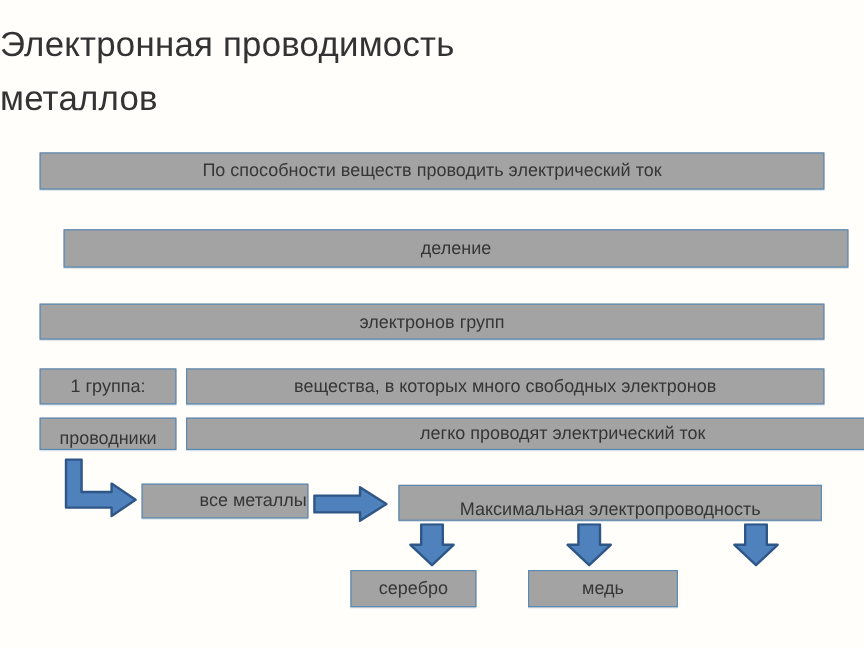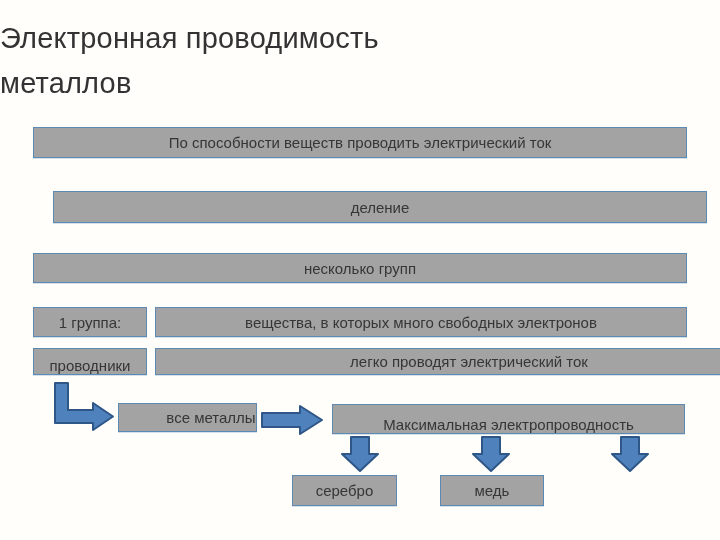--- a/index.html
+++ b/index.html
@@ -44,21 +44,21 @@
   .box-groups    { left: 33px;  top: 253px; width: 654px; height: 30px; }
   
   .box-group-label      { left: 33px;  top: 307px; width: 114px; height: 30px; }
   .box-group-value      { left: 155px; top: 307px; width: 532px; height: 30px; }
   .box-conductors-label { left: 33px;  top: 348px; width: 114px; height: 27px; align-items: flex-end; }
   .box-conductors-value { left: 155px; top: 348px; width: 628px; height: 27px; }
   
   .box-all-metals { left: 118px; top: 403px; width: 139px; height: 29px; padding-left: 47px; }
   .box-max-cond   { left: 332px; top: 404px; width: 353px; height: 30px; align-items: flex-end; }
   .box-silver     { left: 292px; top: 475px; width: 105px; height: 31px; }
-  .box-copper     { left: 440px; top: 475px; width: 104px; height: 31px; }
+  .box-copper     { left: 440px; top: 475px; width: 125px; height: 31px; }
   .box-aluminum   { left: 580px; top: 475px; width: 104px; height: 31px; }
   .arrow-svg { position: absolute; display: block; }
   .arrow-elbow { left: 50px;  top: 380px; }
   .arrow-right { left: 258px; top: 403px; }
   .arrow-down-1 { left: 340px; top: 436px; }
   .arrow-down-2 { left: 471px; top: 436px; }
   .arrow-down-3 { left: 610px; top: 436px; }
 </style>
 </head>
 <body>
@@ -72,21 +72,21 @@
 
   <div class="fbox box-criterion">
     <span>По способности веществ проводить электрический ток</span>
   </div>
 
   <div class="fbox box-division">
     <span>деление</span>
   </div>
 
   <div class="fbox box-groups">
-    <span>несколько групп</span>
+    <span>электронов групп</span>
   </div>
 
   <div class="fbox box-group-label">
     <span>1 группа:</span>
   </div>
   <div class="fbox box-group-value">
     <span>вещества, в которых много свободных электронов</span>
   </div>
 
   <div class="fbox box-conductors-label">

